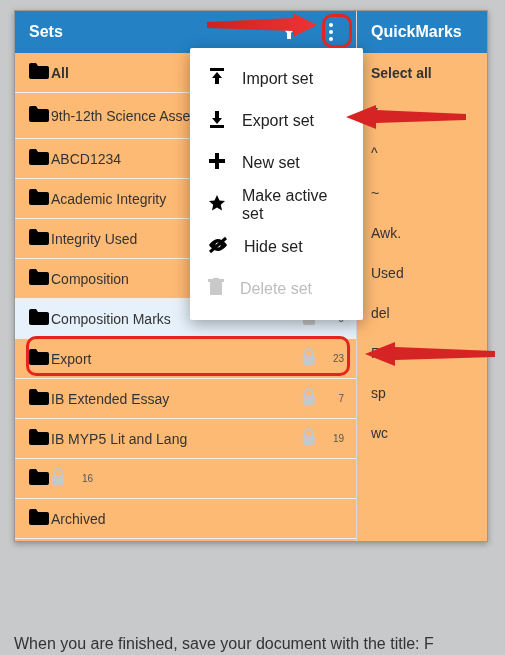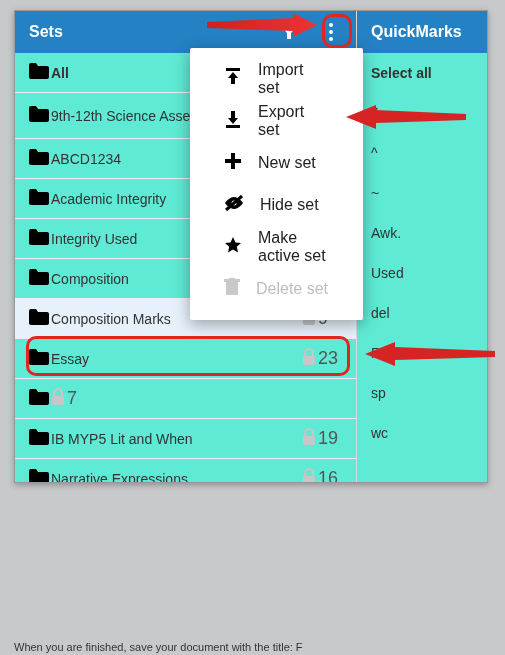--- a/index.html
+++ b/index.html
@@ -1,38 +1,38 @@
 <!DOCTYPE html>
 <html><head>
 <meta charset="utf-8">
 <style>
   *{box-sizing:border-box;margin:0;padding:0;font-family:Arial,Helvetica,sans-serif}
   body{background:#c7c9cb;width:505px;height:655px;overflow:hidden;position:relative}
-  .frame{position:absolute;left:14px;top:10px;width:474px;height:473px;background:#5eead4;border:1px solid #999;box-shadow:0 2px 6px rgba(0,0,0,.3)}
+  .frame{position:absolute;left:14px;top:10px;width:474px;height:532px;background:#fdba74;border:1px solid #999;box-shadow:0 2px 6px rgba(0,0,0,.3)}
   .inner{display:flex;height:100%}
   .col-sets{flex:1;display:flex;flex-direction:column;border-right:1px solid #d8d8d8}
   .col-qm{width:130px;display:flex;flex-direction:column}
   .header{background:#2481c4;color:#fff;height:42px;display:flex;align-items:center;padding:0 14px;font-size:16px;font-weight:bold}
   .header-sets{justify-content:space-between}
   .hdr-tools{display:flex;align-items:center;gap:22px}
   .filter-icon,.menu-icon{color:#fff;display:flex;align-items:center;justify-content:center}
   .menu-icon{width:22px;height:22px}
   .list{flex:1;overflow:hidden}
   .row{height:40px;display:flex;align-items:center;padding:0 12px 0 14px;border-bottom:1px solid #eee;font-size:14px;color:#333;gap:2px}
   .row .rlabel{flex:1;line-height:16px}
-  .row .count{width:26px;text-align:left;color:#555;font-size:18px}
+  .row .count{width:26px;text-align:right;color:#555;font-size:10px}
   .row.tall{height:46px}
   .row.sel{background:#e7f1fb}
   .lock{color:#c7c7c7}
   .folder{color:#000}
   .qm-list .qrow{height:40px;display:flex;align-items:center;padding:16px 14px;font-size:14px;color:#333}
   .qm-head{font-weight:bold;color:#000}
-  .foot{position:absolute;left:14px;bottom:2px;font-size:11px;color:#333;white-space:nowrap}
+  .foot{position:absolute;left:14px;bottom:2px;font-size:16px;color:#333;white-space:nowrap}
   
-  .dropdown{position:absolute;left:190px;top:48px;width:173px;background:#fff;border-radius:2px;box-shadow:0 4px 16px rgba(0,0,0,.35);padding:10px 16px;z-index:20}
+  .dropdown{position:absolute;left:190px;top:48px;width:173px;background:#fff;border-radius:2px;box-shadow:0 4px 16px rgba(0,0,0,.35);padding:10px 0;z-index:20}
   .ditem{height:42px;display:flex;align-items:center;padding:0 18px;gap:16px;font-size:16px;color:#222;cursor:pointer}
   .ditem.disabled{color:#bdbdbd;cursor:default}
   
   .hl{position:absolute;border:3px solid #e2261f;border-radius:10px;z-index:30;pointer-events:none}
   .hl-menu{left:322px;top:14px;width:30px;height:34px}
   .hl-row{left:26px;top:336px;width:324px;height:40px}
   
   .arrow{position:absolute;z-index:25;pointer-events:none}
   .arrow svg{display:block}
   svg{overflow:visible}
@@ -115,53 +115,53 @@
             <span class="lock"><svg width="14" height="16" viewBox="0 0 14 16">
                 <rect x="1" y="7" width="12" height="9" rx="2" fill="#c7c7c7"></rect>
                 <path d="M3 7V4a4 4 0 0 1 8 0v3" fill="none" stroke="#c7c7c7" stroke-width="2.2"></path>
               </svg></span>
             <span class="count">9</span>
           </div>
           <div class="row">
             <span class="folder"><svg width="20" height="16" viewBox="0 0 20 16">
                 <path d="M0 2a2 2 0 0 1 2-2h5l2 3h9a2 2 0 0 1 2 2v9a2 2 0 0 1-2 2H2a2 2 0 0 1-2-2z" fill="#000"></path>
               </svg></span>
-            <span class="rlabel">Essay</span>
+            <span class="rlabel">Export</span>
             <span class="lock"><svg width="14" height="16" viewBox="0 0 14 16">
                 <rect x="1" y="7" width="12" height="9" rx="2" fill="#c7c7c7"></rect>
                 <path d="M3 7V4a4 4 0 0 1 8 0v3" fill="none" stroke="#c7c7c7" stroke-width="2.2"></path>
               </svg></span>
             <span class="count">23</span>
           </div>
           <div class="row">
             <span class="folder"><svg width="20" height="16" viewBox="0 0 20 16">
                 <path d="M0 2a2 2 0 0 1 2-2h5l2 3h9a2 2 0 0 1 2 2v9a2 2 0 0 1-2 2H2a2 2 0 0 1-2-2z" fill="#000"></path>
               </svg></span>
+            <span class="rlabel">IB Extended Essay</span>
             <span class="lock"><svg width="14" height="16" viewBox="0 0 14 16">
                 <rect x="1" y="7" width="12" height="9" rx="2" fill="#c7c7c7"></rect>
                 <path d="M3 7V4a4 4 0 0 1 8 0v3" fill="none" stroke="#c7c7c7" stroke-width="2.2"></path>
               </svg></span>
             <span class="count">7</span>
           </div>
           <div class="row">
             <span class="folder"><svg width="20" height="16" viewBox="0 0 20 16">
                 <path d="M0 2a2 2 0 0 1 2-2h5l2 3h9a2 2 0 0 1 2 2v9a2 2 0 0 1-2 2H2a2 2 0 0 1-2-2z" fill="#000"></path>
               </svg></span>
-            <span class="rlabel">IB MYP5 Lit and When</span>
+            <span class="rlabel">IB MYP5 Lit and Lang</span>
             <span class="lock"><svg width="14" height="16" viewBox="0 0 14 16">
                 <rect x="1" y="7" width="12" height="9" rx="2" fill="#c7c7c7"></rect>
                 <path d="M3 7V4a4 4 0 0 1 8 0v3" fill="none" stroke="#c7c7c7" stroke-width="2.2"></path>
               </svg></span>
             <span class="count">19</span>
           </div>
           <div class="row">
             <span class="folder"><svg width="20" height="16" viewBox="0 0 20 16">
                 <path d="M0 2a2 2 0 0 1 2-2h5l2 3h9a2 2 0 0 1 2 2v9a2 2 0 0 1-2 2H2a2 2 0 0 1-2-2z" fill="#000"></path>
               </svg></span>
-            <span class="rlabel">Narrative Expressions</span>
             <span class="lock"><svg width="14" height="16" viewBox="0 0 14 16">
                 <rect x="1" y="7" width="12" height="9" rx="2" fill="#c7c7c7"></rect>
                 <path d="M3 7V4a4 4 0 0 1 8 0v3" fill="none" stroke="#c7c7c7" stroke-width="2.2"></path>
               </svg></span>
             <span class="count">16</span>
           </div>
           <div class="row">
             <span class="folder"><svg width="20" height="16" viewBox="0 0 20 16">
                 <path d="M0 2a2 2 0 0 1 2-2h5l2 3h9a2 2 0 0 1 2 2v9a2 2 0 0 1-2 2H2a2 2 0 0 1-2-2z" fill="#000"></path>
               </svg></span>
@@ -206,32 +206,32 @@
     <span>Export set</span>
   </div>
   <div class="ditem">
     <span><svg width="18" height="18" viewBox="0 0 18 18">
           <rect x="7" y="1" width="4" height="16" fill="#000"></rect>
           <rect x="1" y="7" width="16" height="4" fill="#000"></rect>
         </svg></span>
     <span>New set</span>
   </div>
   <div class="ditem">
+    <span><svg width="18" height="18" viewBox="0 0 18 18">
+          <polygon points="9,1 11.5,6.5 17,7 12.8,10.8 14,16.5 9,13.5 4,16.5 5.2,10.8 1,7 6.5,6.5" fill="#000"></polygon>
+        </svg></span>
+    <span>Make active set</span>
+  </div>
+  <div class="ditem">
     <span><svg width="20" height="18" viewBox="0 0 20 18">
           <path d="M10 3c5 0 9 6 9 6s-4 6-9 6-9-6-9-6 4-6 9-6z" fill="#000"></path>
           <circle cx="10" cy="9" r="2.5" fill="#fff"></circle>
           <line x1="2" y1="16" x2="18" y2="2" stroke="#000" stroke-width="3"></line>
         </svg></span>
     <span>Hide set</span>
-  </div>
-  <div class="ditem">
-    <span><svg width="18" height="18" viewBox="0 0 18 18">
-          <polygon points="9,1 11.5,6.5 17,7 12.8,10.8 14,16.5 9,13.5 4,16.5 5.2,10.8 1,7 6.5,6.5" fill="#000"></polygon>
-        </svg></span>
-    <span>Make active set</span>
   </div>
   <div class="ditem disabled">
     <span><svg width="16" height="18" viewBox="0 0 16 18">
           <rect x="2" y="4" width="12" height="13" rx="1" fill="#c9c9c9"></rect>
           <rect x="0" y="1" width="16" height="3" fill="#c9c9c9"></rect>
           <rect x="5" y="0" width="6" height="2" fill="#c9c9c9"></rect>
         </svg></span>
     <span>Delete set</span>
   </div>
 </div>

